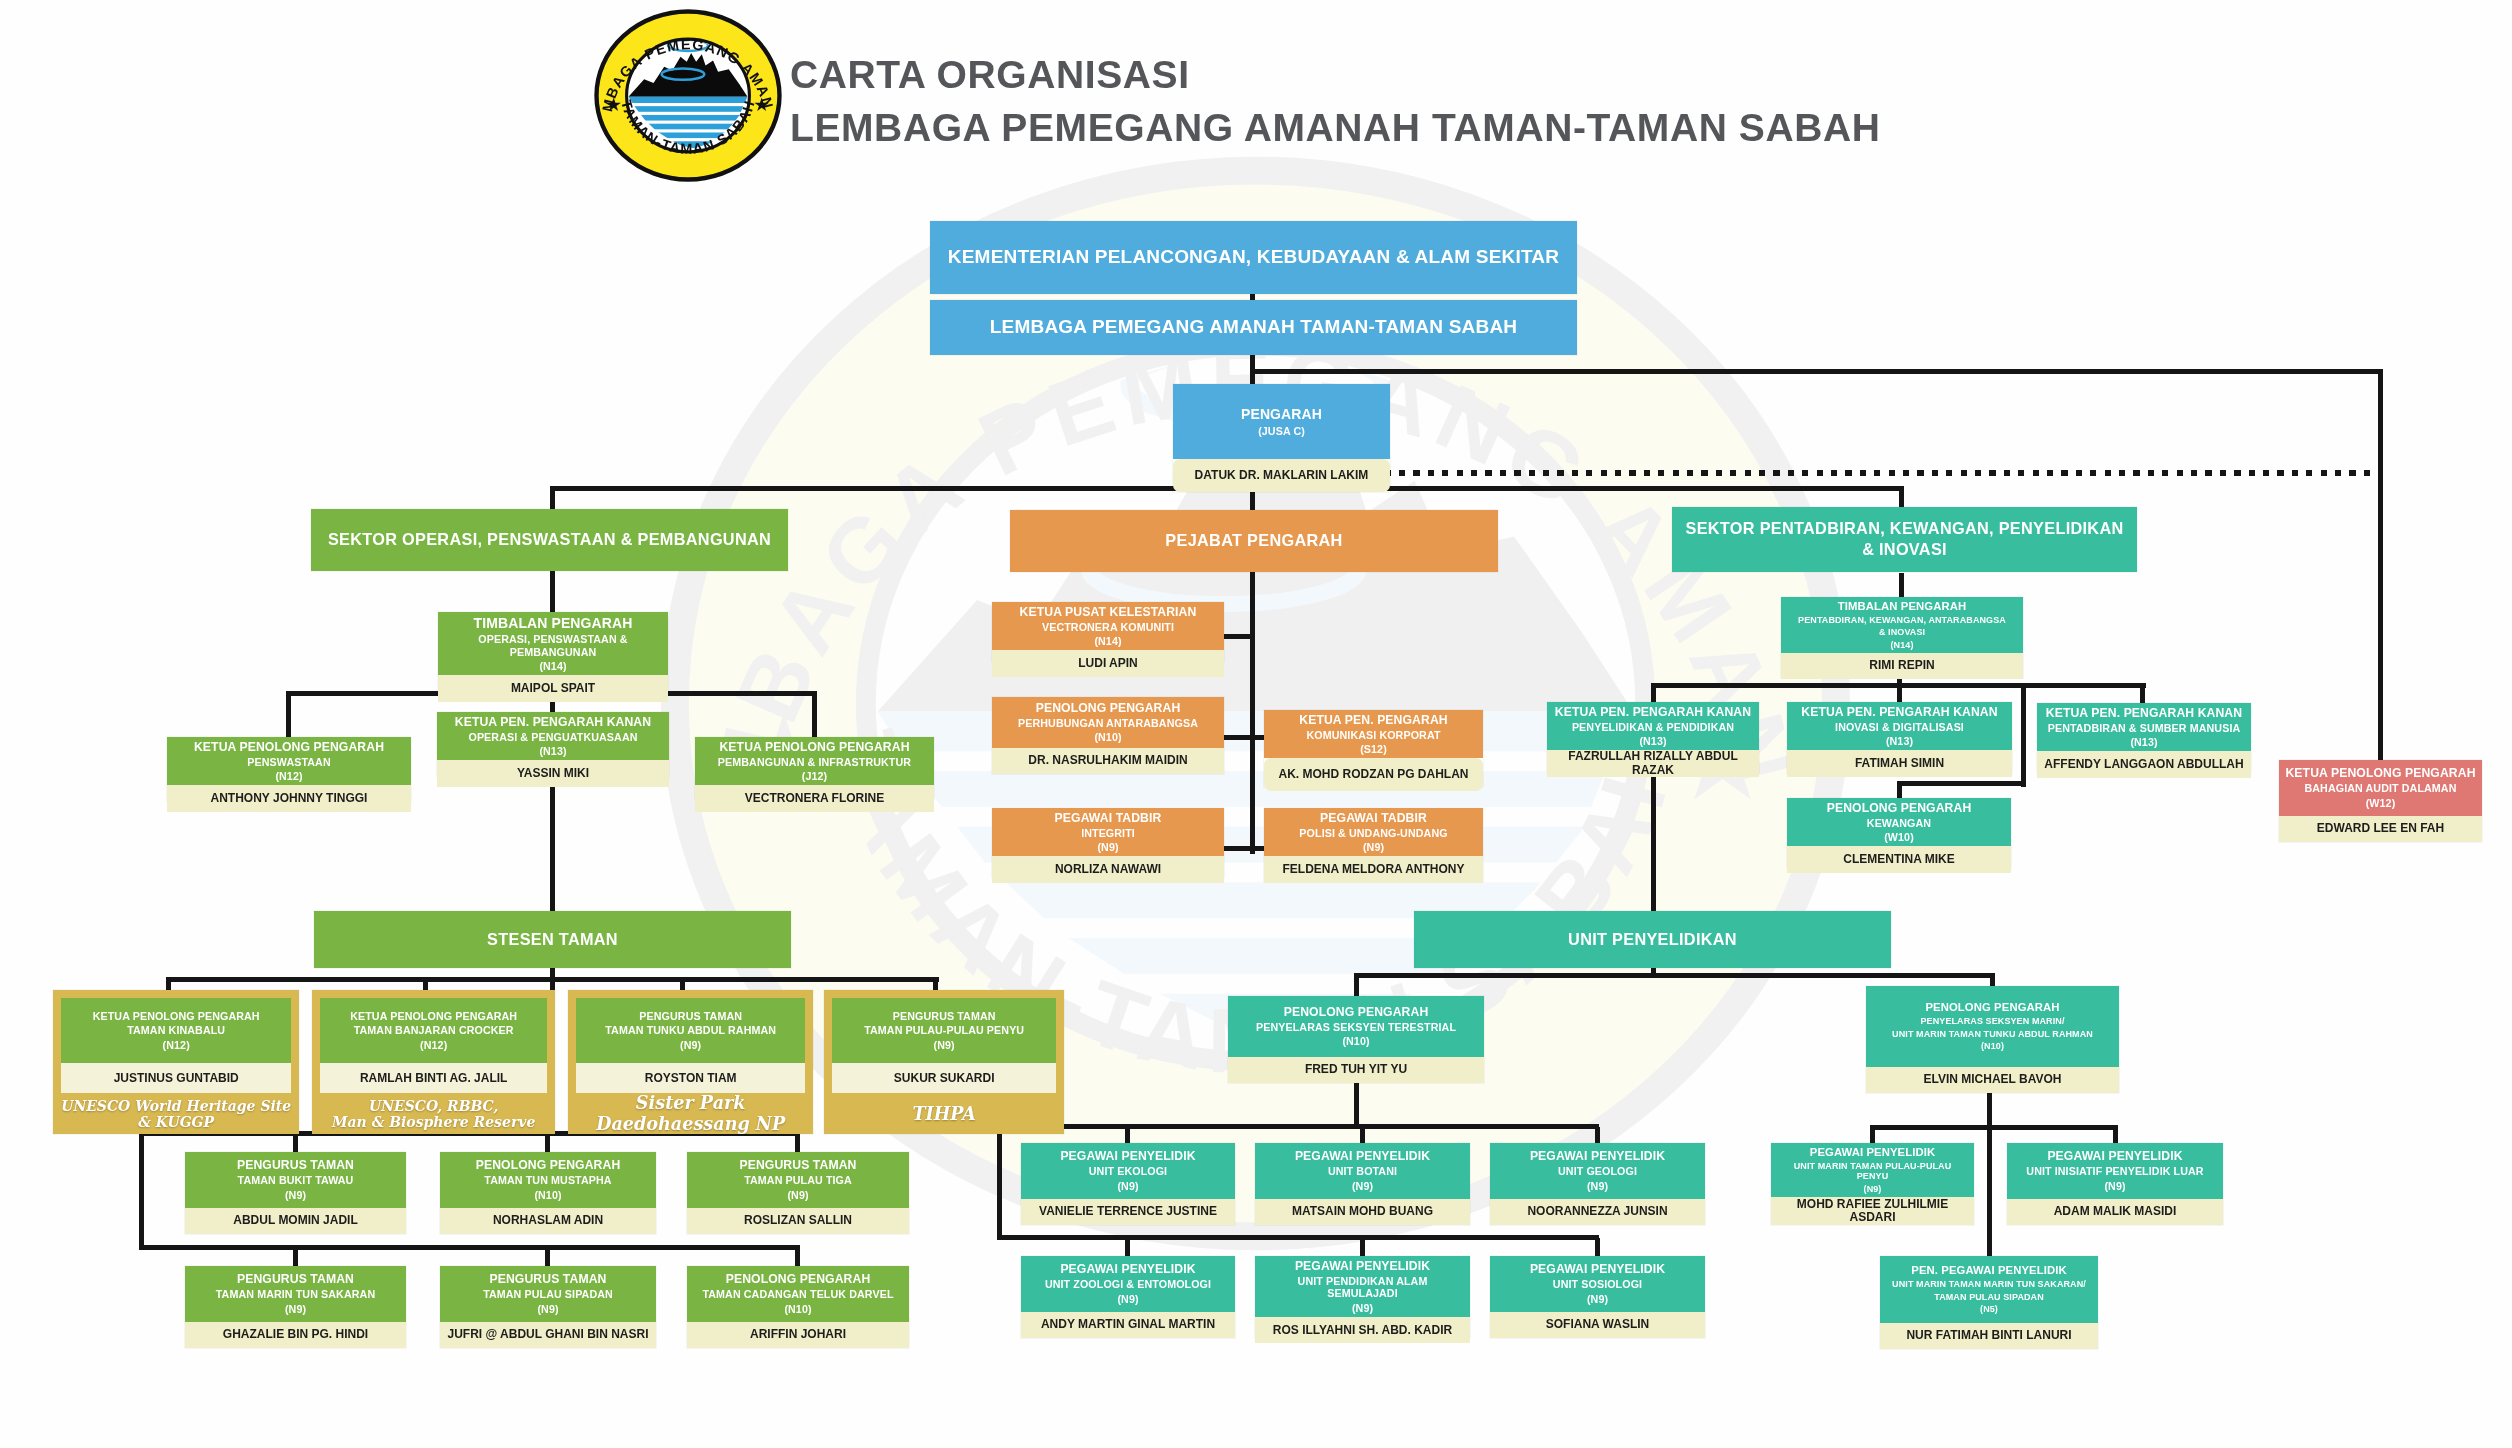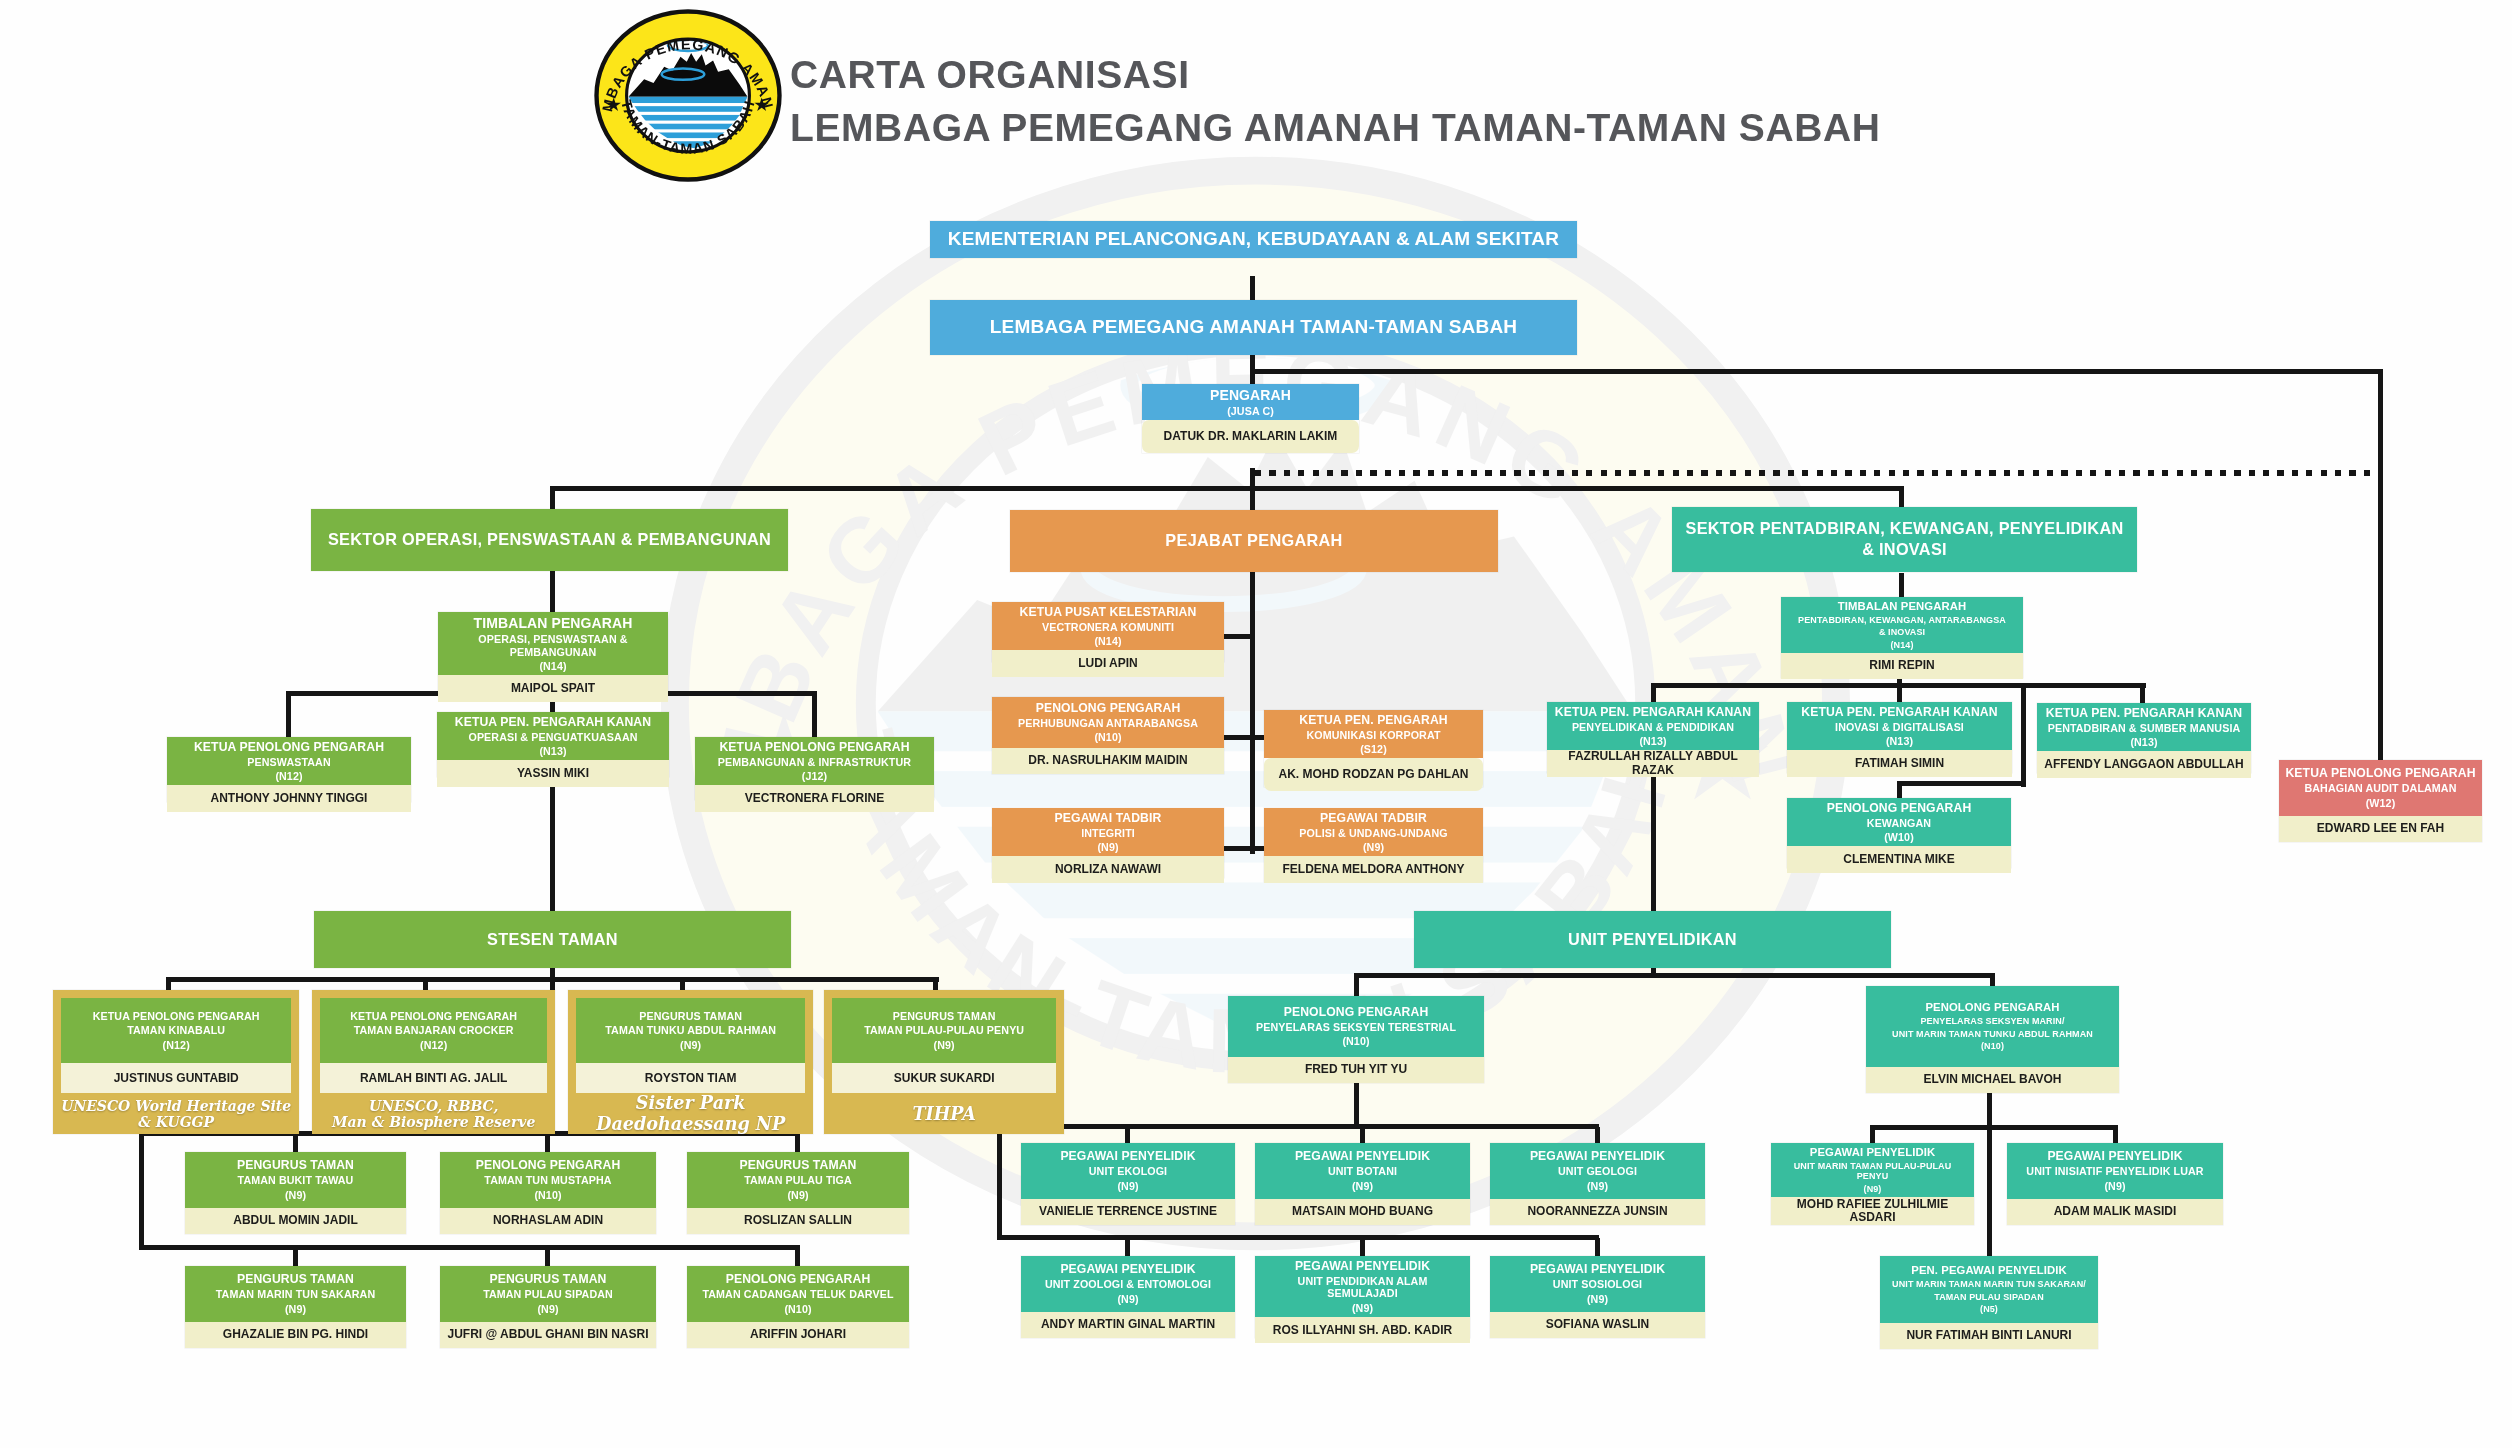--- a/index.html
+++ b/index.html
@@ -158,31 +158,31 @@
   <div class="lv" style="left:1360px;top:1127px;height:19px"></div>
   <div class="lv" style="left:1595px;top:1127px;height:19px"></div>
   <div class="lv" style="left:1125px;top:1238px;height:21px"></div>
   <div class="lv" style="left:1360px;top:1238px;height:21px"></div>
   <div class="lv" style="left:1595px;top:1238px;height:21px"></div>
   <div class="lv" style="left:1987px;top:1093px;height:166px"></div>
   <div class="lh" style="left:1870px;top:1125px;width:246px"></div>
   <div class="lv" style="left:1870px;top:1125px;height:21px"></div>
   <div class="lv" style="left:2113px;top:1125px;height:21px"></div>
 
-  <div class="node blue big" style="left:930px;top:221px;width:647px;height:37px">
+  <div class="node blue big" style="left:930px;top:221px;width:647px;height:73px">
       <div class="t">
         <div class="l l1">KEMENTERIAN PELANCONGAN, KEBUDAYAAN &amp; ALAM SEKITAR</div>
       </div>
     </div>
   <div class="node blue big" style="left:930px;top:300px;width:647px;height:55px">
       <div class="t">
         <div class="l l1">LEMBAGA PEMEGANG AMANAH  TAMAN-TAMAN SABAH</div>
       </div>
     </div>
-  <div class="node blue prom wide-name" style="left:1142px;top:384px;width:217px;height:69px">
+  <div class="node blue prom wide-name" style="left:1173px;top:384px;width:217px;height:108px">
       <div class="t">
         <div class="l l1">PENGARAH</div>
         <div class="l">(JUSA C)</div>
       </div>
       <div class="n">DATUK DR. MAKLARIN LAKIM</div>
     </div>
 
   <div class="node orange hdr" style="left:1010px;top:510px;width:488px;height:62px">
       <div class="t">
         <div class="l l1">PEJABAT PENGARAH</div>

